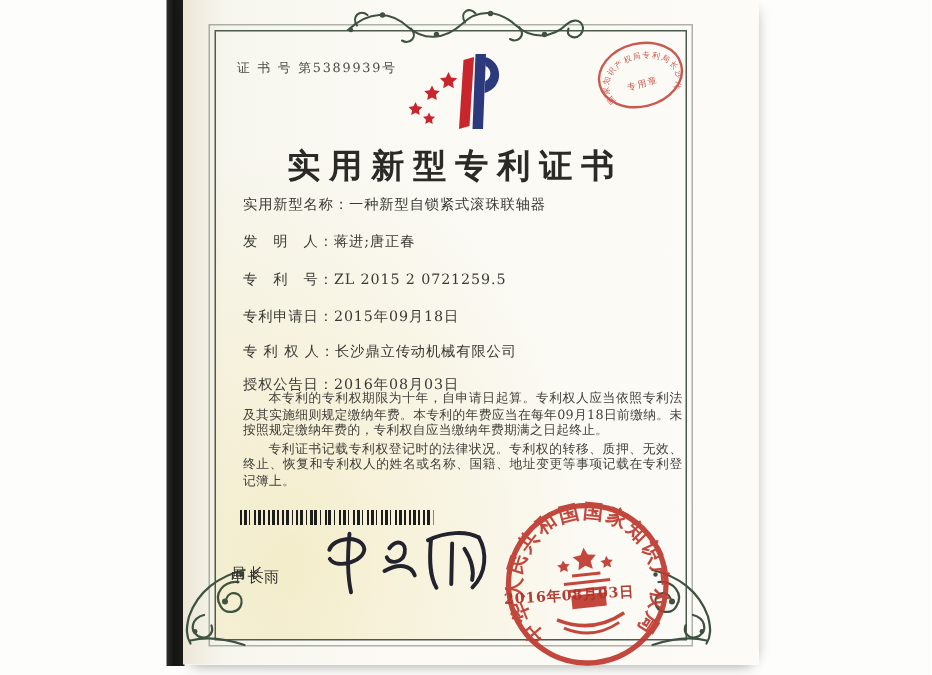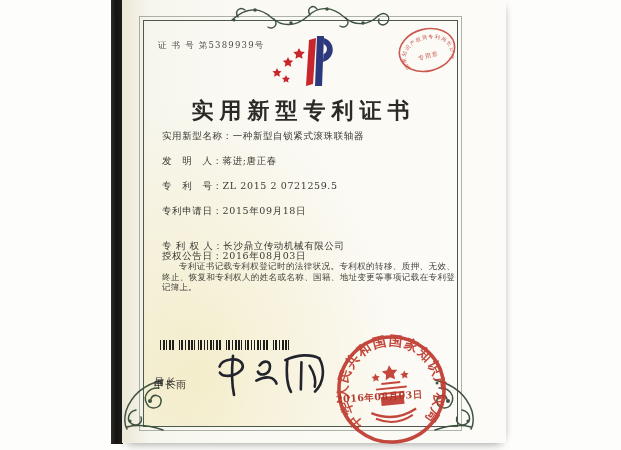--- a/index.html
+++ b/index.html
@@ -47,21 +47,21 @@
     position:absolute; left:21px; top:96px; width:315px; text-align:center;
     font-size:22px; font-weight:bold; letter-spacing:6px; color:#2b2a26;
     text-indent:6px; 
   }
   .fields { position:absolute; left:40px; top:126px; width:300px; }
   .field { position:absolute; left:0; white-space:nowrap; font-size:9.5px; color:#3a3935; letter-spacing:.6px; }
   .field:nth-child(1){ top:4px; }
   .field:nth-child(2){ top:29px; }
   .field:nth-child(3){ top:54px; }
   .field:nth-child(4){ top:79px; }
-  .field:nth-child(5){ top:102px;margin-top:12px; }
+  .field:nth-child(5){ top:102px; }
   .field:nth-child(6){ top:124px; }
   .paras { position:absolute; left:40px; top:261px; width:293px; }
   .paras p {
     font-size:8.5px; line-height:10.5px; color:#403f3a; text-align:justify;
     text-indent:2em; margin-bottom:2px; letter-spacing:.2px;
   }
   .barcode {
     position:absolute; left:38px; top:340px; width:129px; height:10px;
     background:repeating-linear-gradient(90deg,
       #1d1d1c 0 1.4px, transparent 1.4px 2.6px,
@@ -166,20 +166,21 @@
     <div class="fields">
       <div class="field"><span>实用新型名称：</span><span>一种新型自锁紧式滚珠联轴器</span></div>
       <div class="field"><span>发　明　人：</span><span>蒋进;唐正春</span></div>
       <div class="field"><span>专　利　号：</span><span>ZL 2015 2 0721259.5</span></div>
       <div class="field"><span>专利申请日：</span><span>2015年09月18日</span></div>
       <div class="field"><span>专 利 权 人：</span><span>长沙鼎立传动机械有限公司</span></div>
       <div class="field"><span>授权公告日：</span><span>2016年08月03日</span></div>
     </div>
 
     <div class="paras">
+      <p>本专利的专利权期限为十年，自申请日起算。专利权人应当依照专利法及其实施细则规定缴纳年费。本专利的年费应当在每年09月18日前缴纳。未按照规定缴纳年费的，专利权自应当缴纳年费期满之日起终止。</p>
       <p>专利证书记载专利权登记时的法律状况。专利权的转移、质押、无效、终止、恢复和专利权人的姓名或名称、国籍、地址变更等事项记载在专利登记簿上。</p>
     </div>
 
     <div class="barcode"></div>
 
     <div class="director-label">局长</div>
     <div class="director-name">申长雨</div>
 
     <svg class="signature" viewBox="0 0 118 50">
       <g stroke="#23232e" fill="none" stroke-width="2.6" stroke-linecap="round" stroke-linejoin="round">

